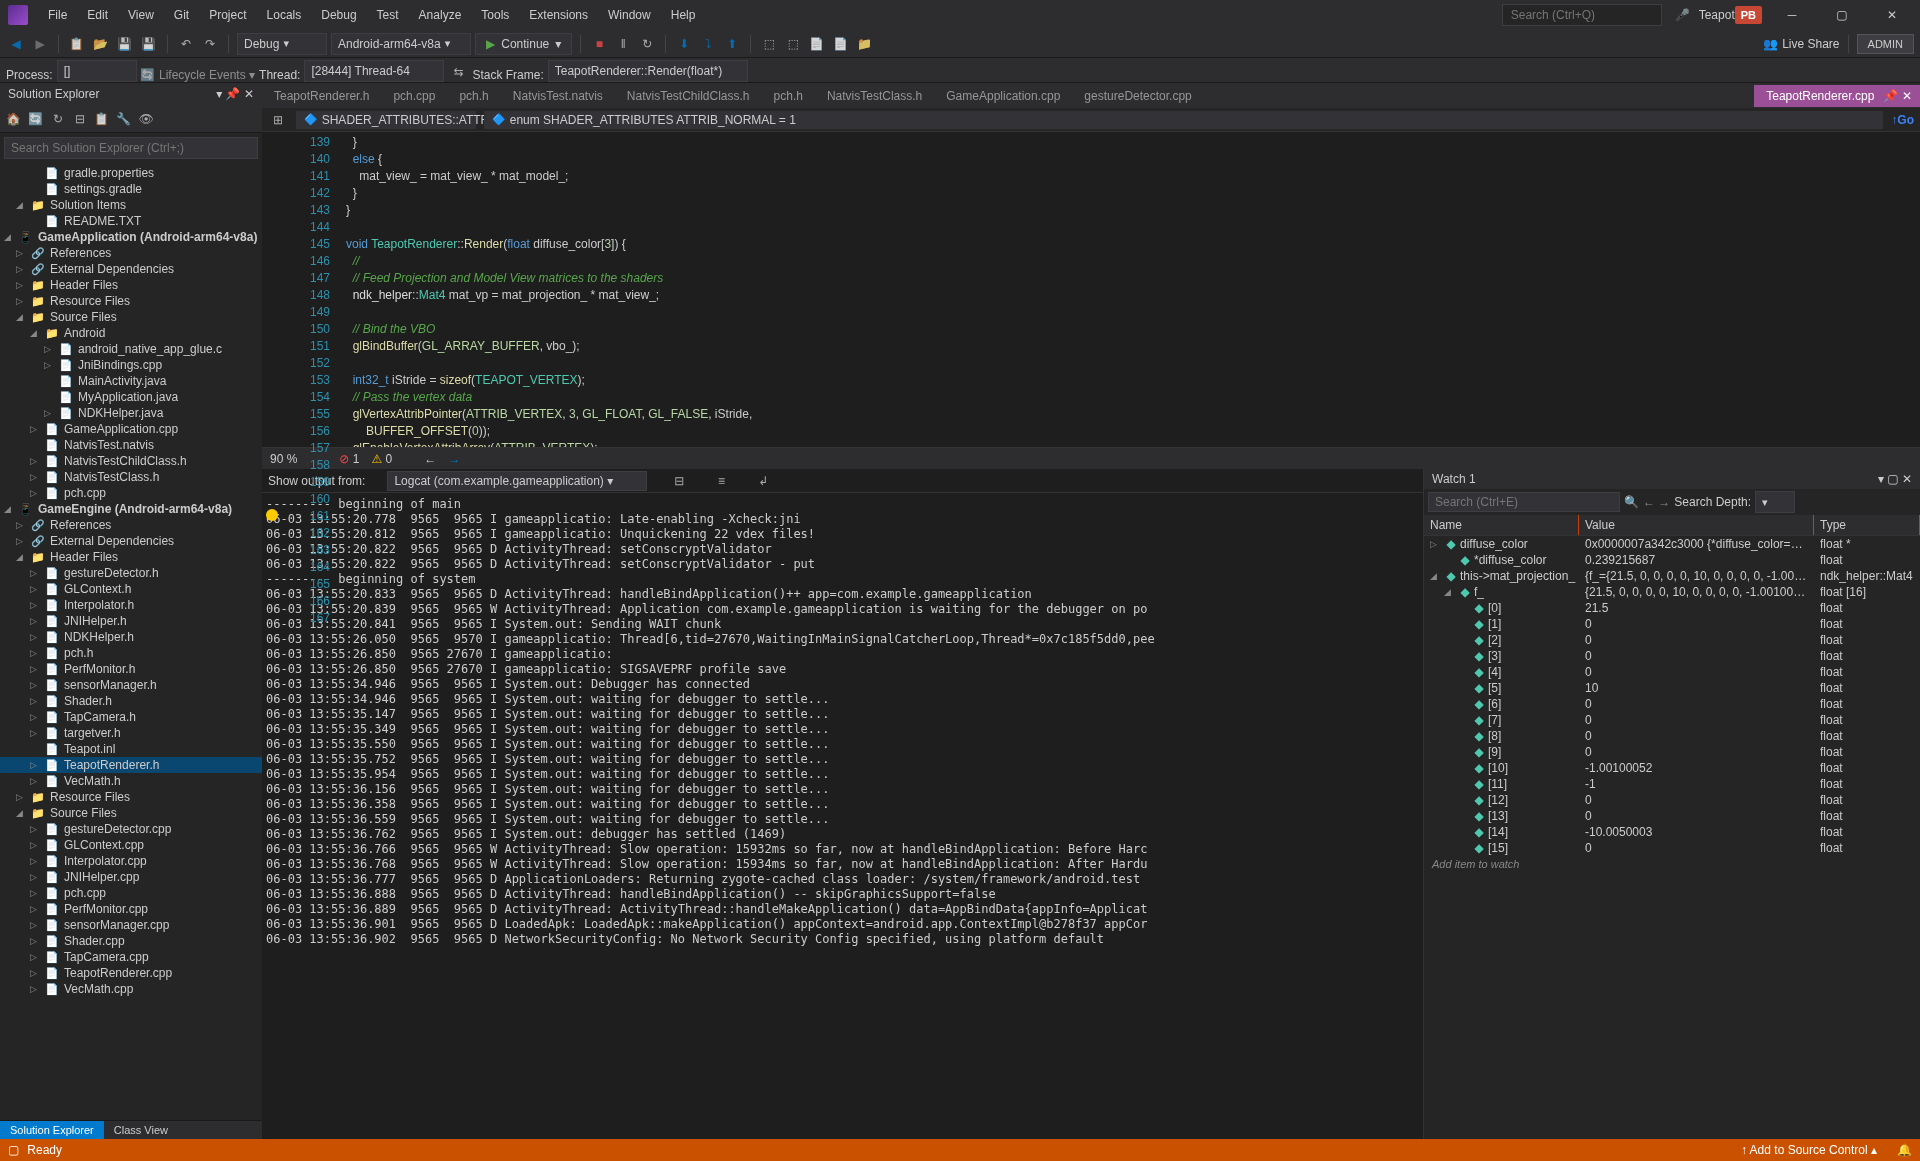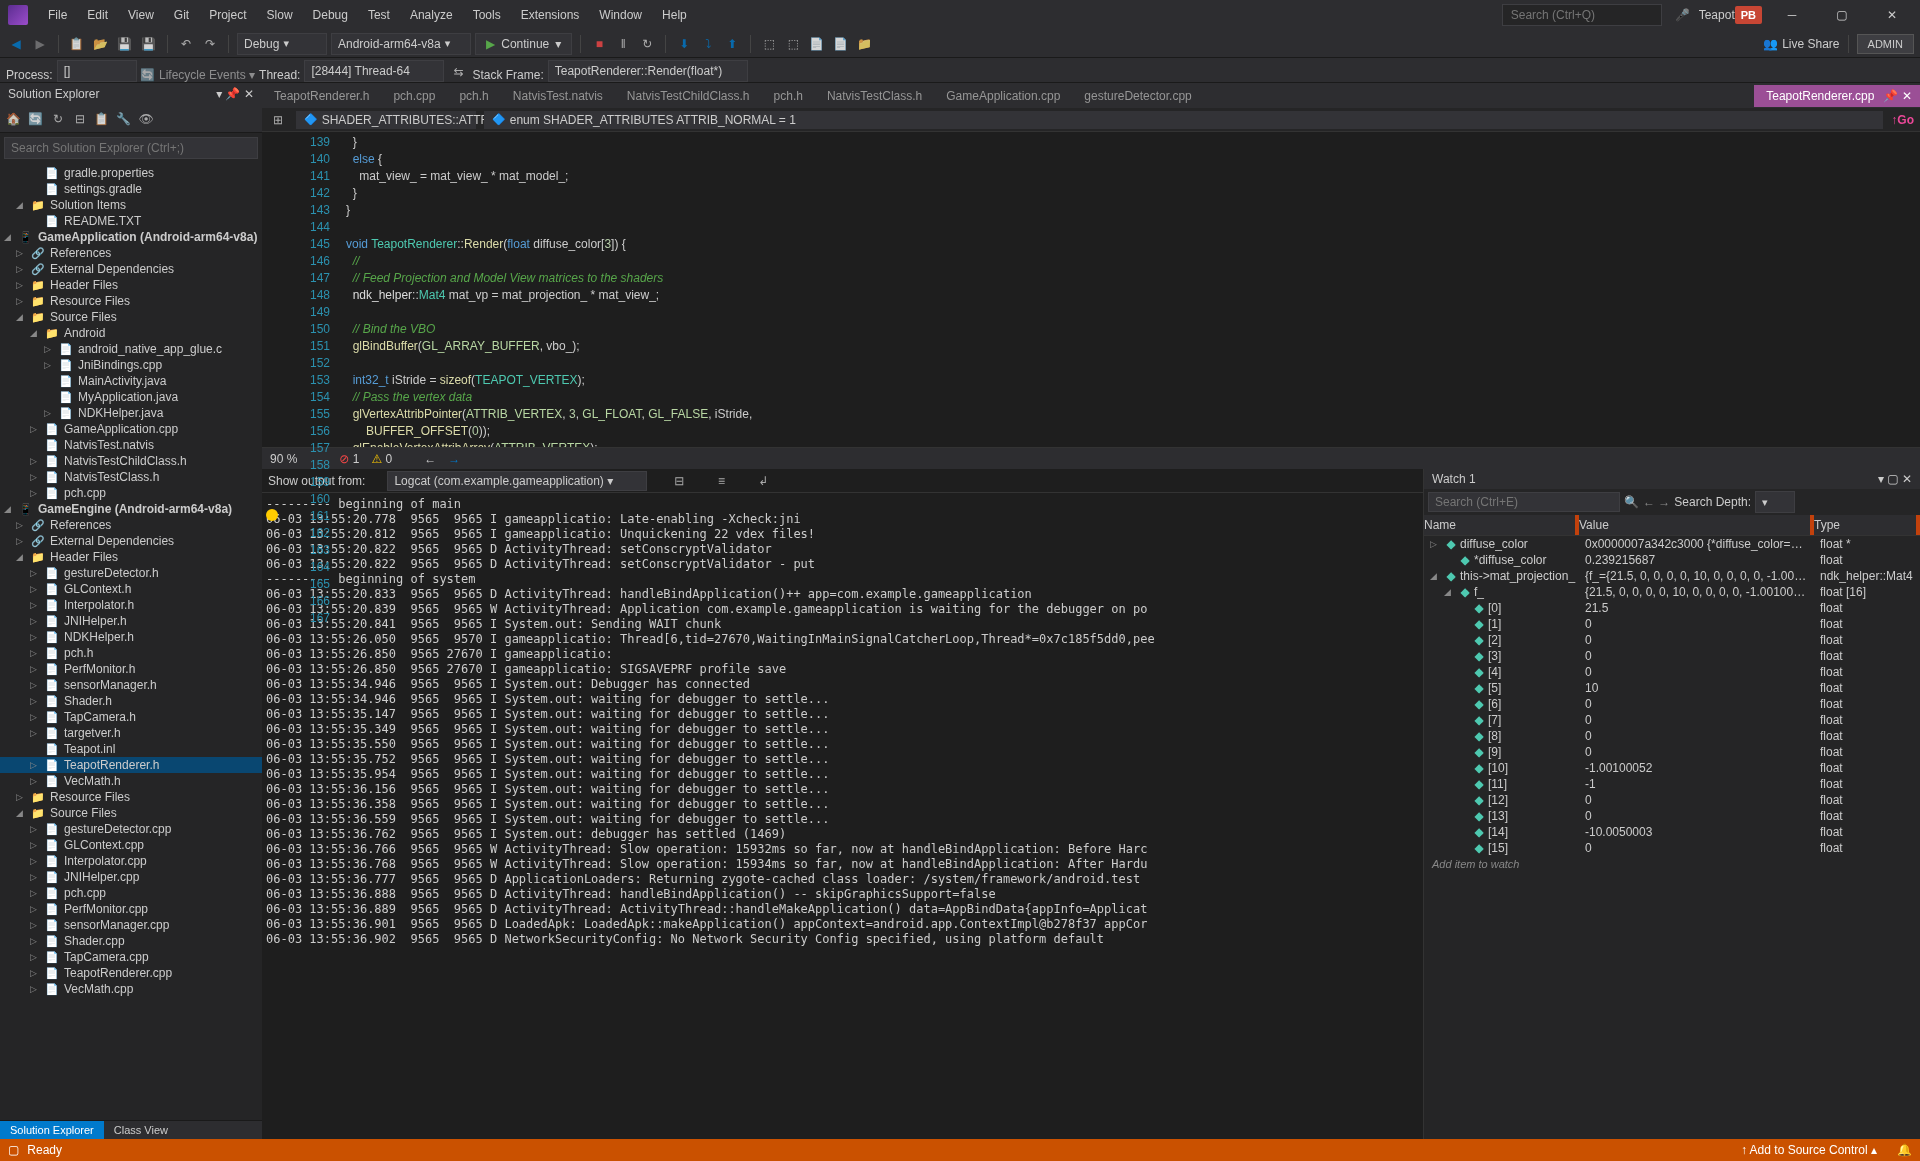--- a/index.html
+++ b/index.html
@@ -61,21 +61,21 @@
 .dock-tab.active{background:#1e1e1e;color:#0097fb;}
 .output-toolbar{height:24px;display:flex;align-items:center;padding:0 6px;gap:22px;font-size:11px;background:#1e1e1e;border-bottom:1px solid #333;}
 .output-drop{background:#333337;border:1px solid #3e3e42;padding:2px 6px;flex:1;max-width:260px;}
 .output-text{flex:1;overflow:auto;font-family:Consolas,monospace;font-size:12px;line-height:15px;color:#ccc;padding:4px;white-space:pre;}
 .watch-panel{width:496px;background:#252526;display:flex;flex-direction:column;}
 .watch-header{height:20px;background:#2d2d30;padding:2px 8px;font-size:11px;display:flex;align-items:center;justify-content:space-between;}
 .watch-search{height:26px;display:flex;align-items:center;padding:0 4px;gap:4px;background:#252526;}
 .watch-sinput{background:#333337;border:1px solid #3e3e42;padding:2px 6px;color:#888;width:192px;height:20px;}
 .watch-table{flex:1;overflow:auto;}
 .watch-head{display:flex;background:#2d2d30;border-bottom:1px solid #333;font-size:11px;}
-.wh-col{padding:3px 0;border-right:4px solid #c2410c;}
+.wh-col{padding:3px 6px;border-right:1px solid #c2410c;}
 .wh-name{width:155px;}.wh-val{width:235px;}.wh-type{flex:1;}
 .watch-row{display:flex;font-size:12px;padding:1px 0;cursor:pointer;}
 .wr-name{width:155px;padding-left:6px;display:flex;align-items:center;gap:2px;overflow:hidden;}
 .wr-val{width:235px;padding:0 6px;overflow:hidden;text-overflow:ellipsis;white-space:nowrap;color:#ccc;}
 .wr-type{flex:1;padding:0 6px;color:#ccc;}
 .wexp{width:12px;display:inline-block;color:#888;font-size:9px;}
 .wicon{width:14px;height:14px;display:inline-flex;align-items:center;justify-content:center;}
 .add-watch{padding:2px 8px;color:#888;font-style:italic;font-size:11px;}
 .status-bar{position:absolute;bottom:0;left:0;right:0;height:22px;background:#ca5100;color:#fff;display:flex;align-items:center;padding:0 8px;font-size:11px;}
 .status-right{margin-left:auto;display:flex;align-items:center;gap:20px;}
@@ -86,21 +86,21 @@
 <body>
 
 <div class="title-bar">
   <div class="vs-logo"></div>
   <div class="menu-bar" id="menu-bar">
       <span class="menu-item">File</span>
       <span class="menu-item">Edit</span>
       <span class="menu-item">View</span>
       <span class="menu-item">Git</span>
       <span class="menu-item">Project</span>
-      <span class="menu-item">Slow</span>
+      <span class="menu-item">Locals</span>
       <span class="menu-item">Debug</span>
       <span class="menu-item">Test</span>
       <span class="menu-item">Analyze</span>
       <span class="menu-item">Tools</span>
       <span class="menu-item">Extensions</span>
       <span class="menu-item">Window</span>
       <span class="menu-item">Help</span>
     </div>
   <input class="search-box" placeholder="Search (Ctrl+Q)" style="">
   <span style="margin-left:6px;opacity:.7">🎤</span>
@@ -460,21 +460,21 @@
         <div class="ed-tab">pch.h</div>
         <div class="ed-tab">NatvisTestClass.h</div>
         <div class="ed-tab">GameApplication.cpp</div>
         <div class="ed-tab">gestureDetector.cpp</div>
         <div class="ed-tab active" style="margin-left: auto;">TeapotRenderer.cpp <span class="tab-pin">📌</span> ✕</div>
       </div>
     <div class="nav-bar">
       <span class="tb-btn">⊞</span>
       <span class="nav-drop" style="max-width:180px">🔷 <span>SHADER_ATTRIBUTES::ATTR</span> ▾</span>
       <span class="nav-drop">🔷 <span>enum SHADER_ATTRIBUTES ATTRIB_NORMAL = 1</span></span>
-      <span style="color:#ec4899;font-weight:bold;margin-left:auto">↑<span>Go</span></span>
+      <span style="color:#3b82f6;font-weight:bold;margin-left:auto">↑<span>Go</span></span>
     </div>
     <div class="editor-content">
       <div class="breakpoint-col" id="bp-col">
           <div class="bp-row"></div>
           <div class="bp-row"></div>
           <div class="bp-row"></div>
           <div class="bp-row"></div>
           <div class="bp-row"></div>
           <div class="bp-row"></div>
           <div class="bp-row"></div>

